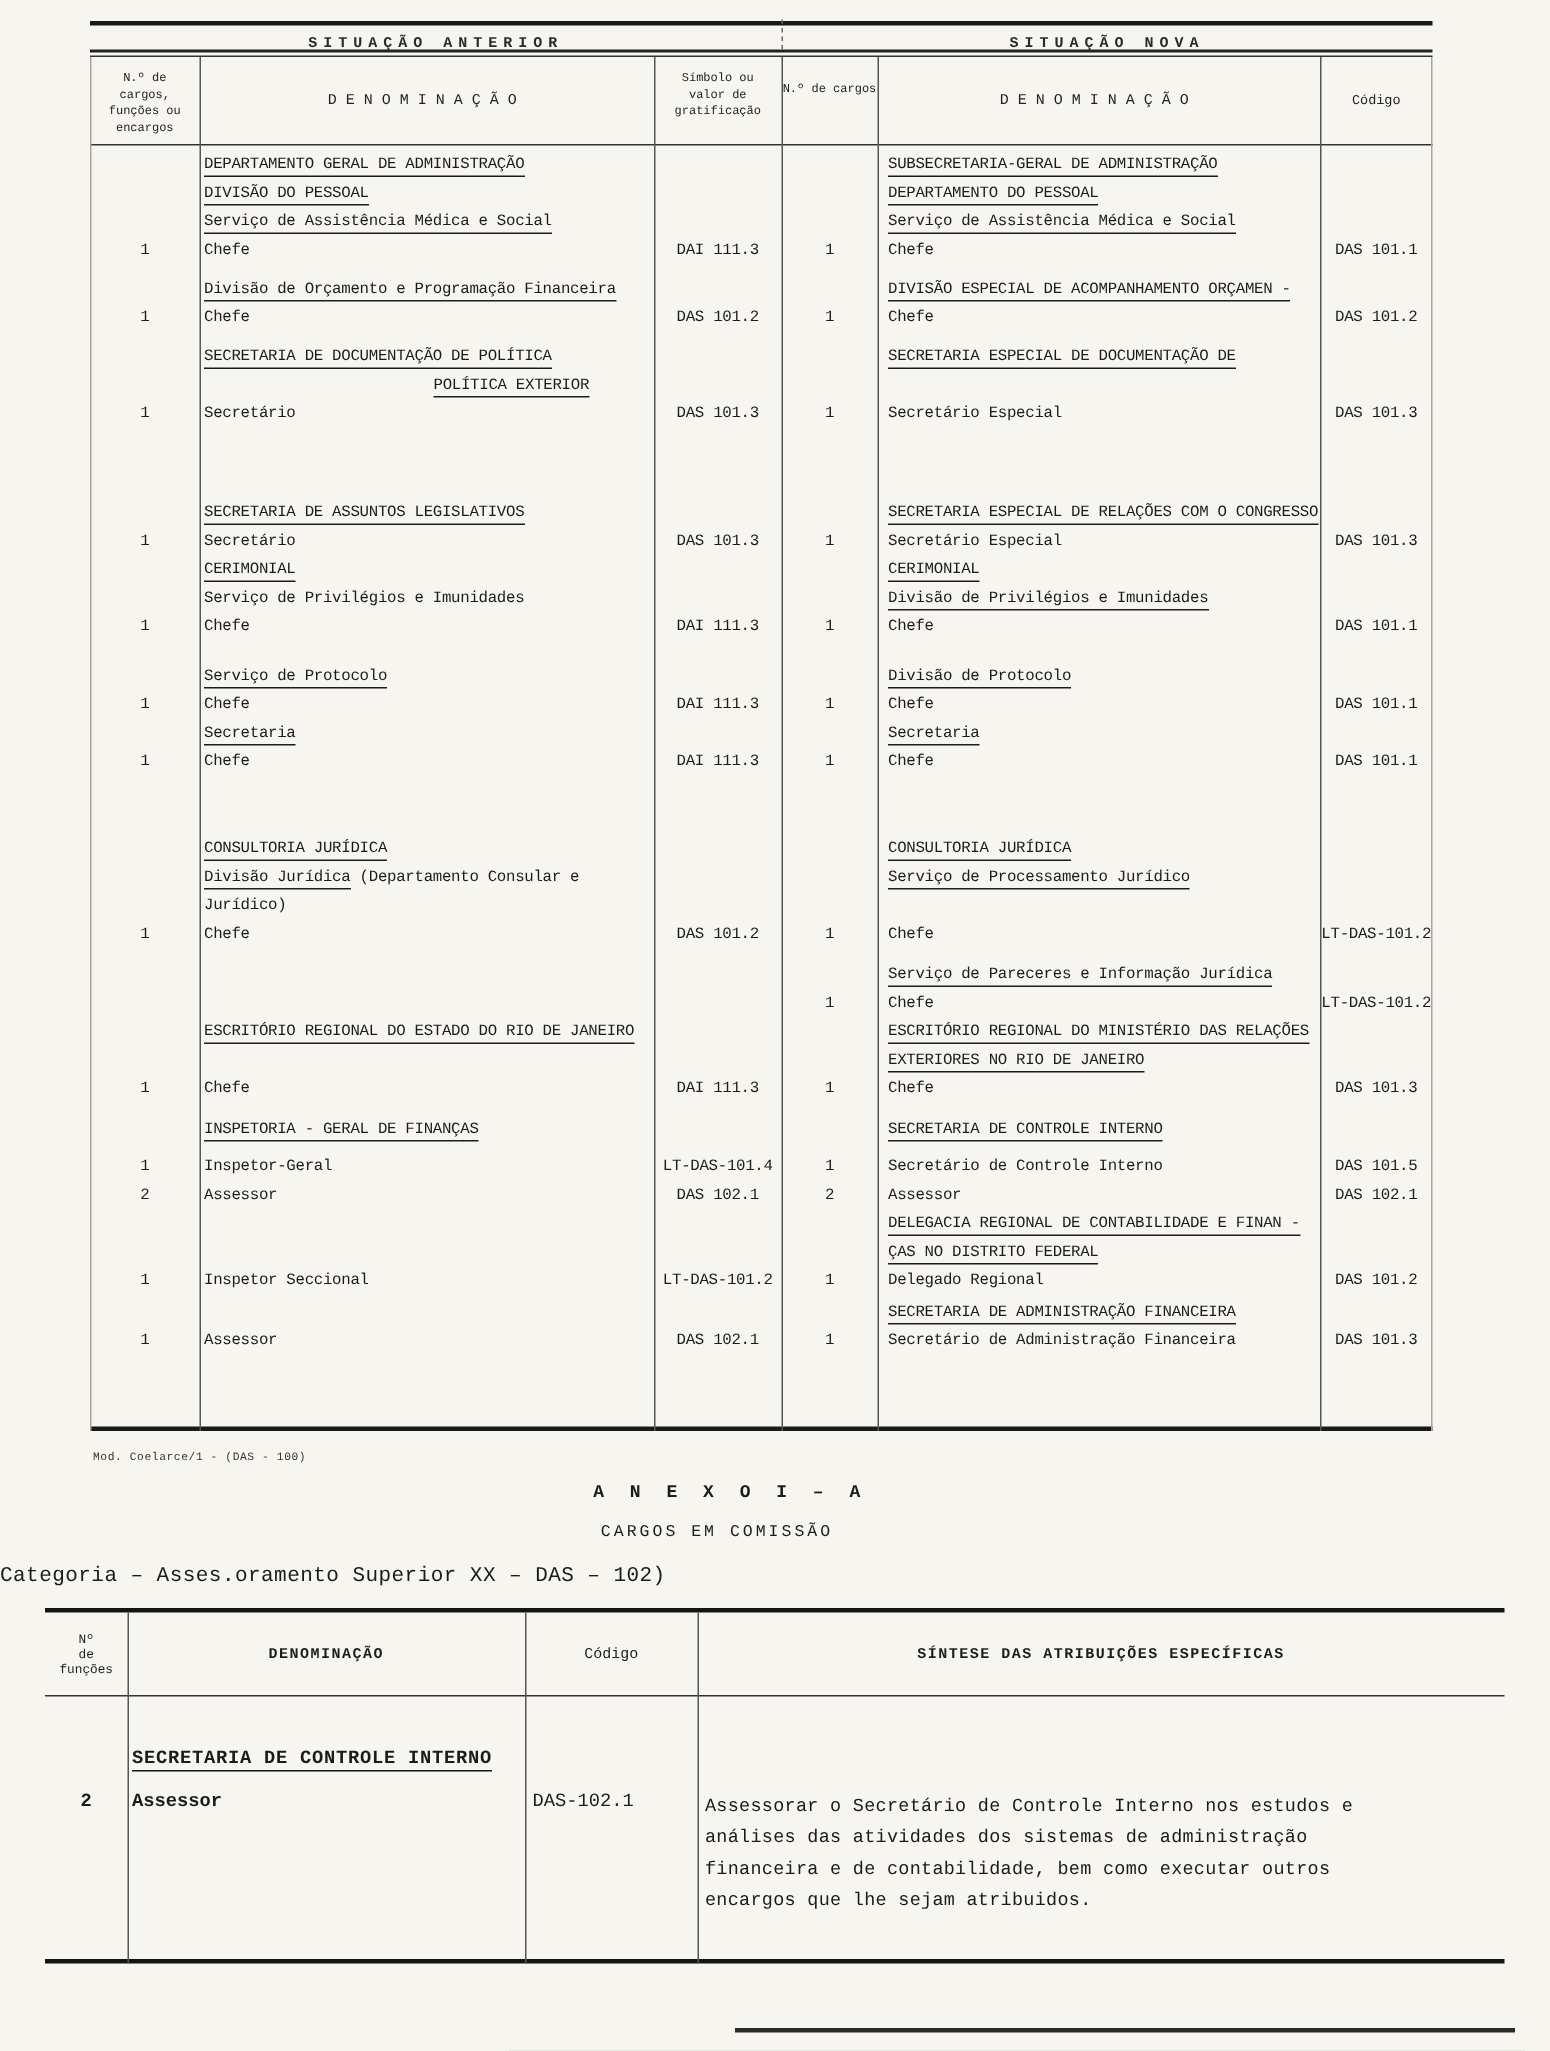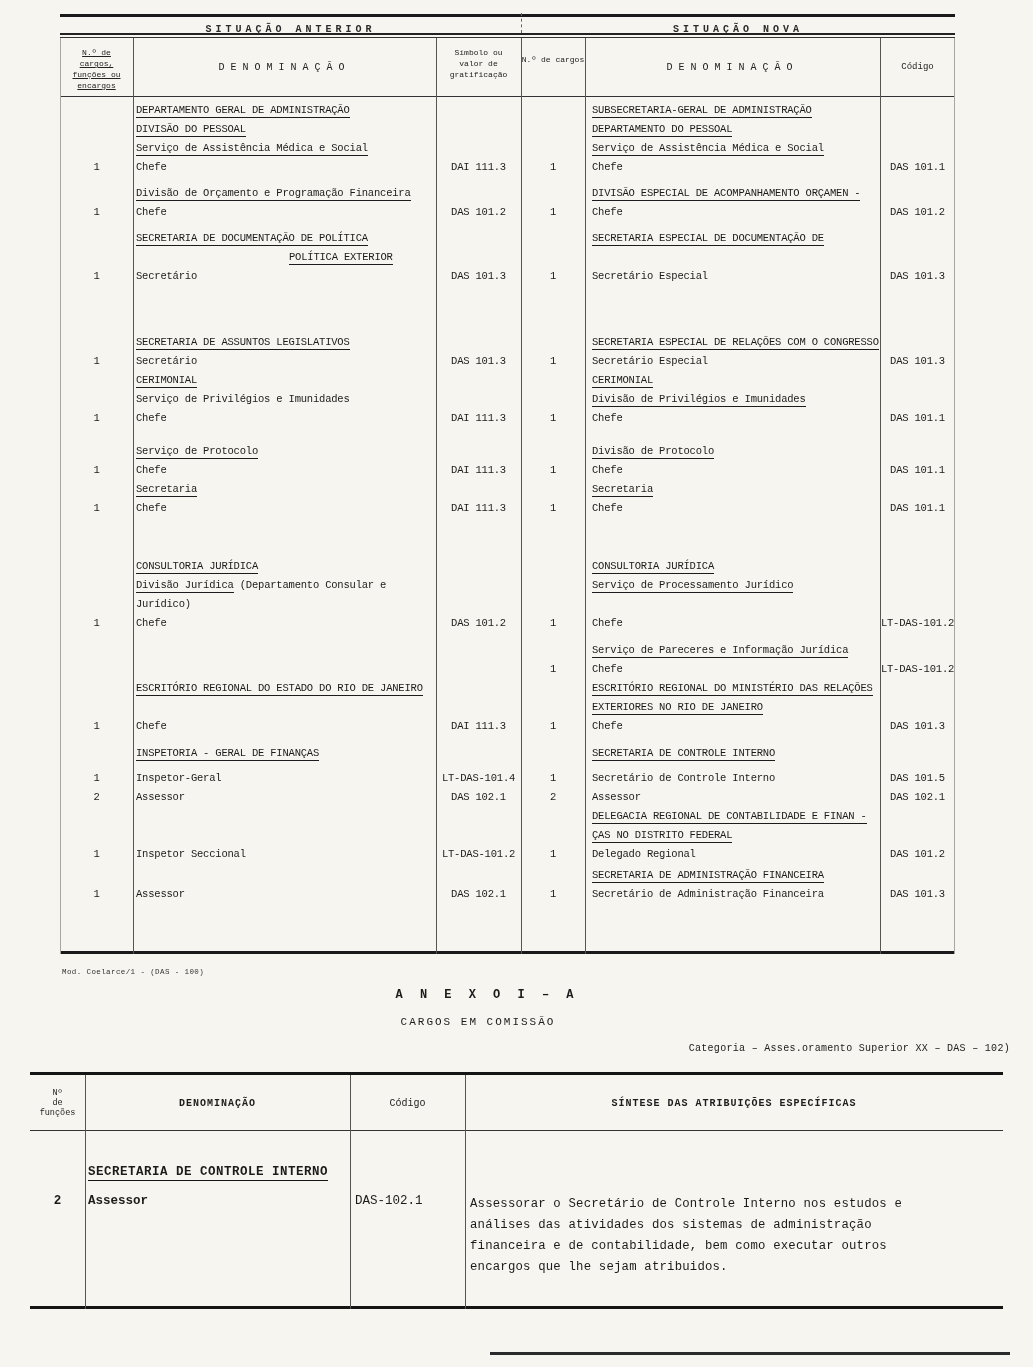--- a/index.html
+++ b/index.html
@@ -12,21 +12,21 @@
   
   .main-table { position:absolute; left:60px; top:14px; width:895px; border-top:3px solid #1a1a1a; }
   .band { position:relative; height:16px; display:flex; }
   .band-half { width:461px; text-align:center; font-size:10px; font-weight:bold; letter-spacing:4px; padding-top:7px; color:#2a2a2a; }
   .band-half.right { width:434px; }
   .band-div { position:absolute; left:461px; top:-4px; bottom:0; border-left:1px dashed #666; }
   .dbl { height:5px; border-top:2px solid #222; border-bottom:1px solid #333; }
   .grid-area { position:relative; }
   .colheads { display:flex; height:59px; border-bottom:1px solid #333; }
   .ch { font-size:8px; line-height:11px; text-align:center; color:#222; padding-top:9px; }
-  .ch.w1 { width:73px; padding:9px 4px 0 4px;text-decoration:underline; }
+  .ch.w1 { width:73px; padding:9px 4px 0 4px; }
   .ch.w2 { width:303px; font-size:10px; letter-spacing:6px; padding-top:24px; }
   .ch.w3 { width:85px; padding:9px 8px 0 8px; }
   .ch.w4 { width:64px; padding-top:16px;text-align:center; }
   .ch.w5 { width:295px; font-size:10px; letter-spacing:6px; padding-top:24px; }
   .ch.w6 { width:75px; font-size:9px; padding-top:24px; }
   .tbody { position:relative; height:857px; padding-top:4px; overflow:hidden; border-bottom:3px solid #1a1a1a; }
   .trow { display:flex; height:19px; line-height:19px; font-size:10.5px; letter-spacing:-0.2px; }
   .c { overflow:visible; }
   .c1 { width:73px; text-align:center; }
   .c2 { width:303px; padding-left:3px; white-space:nowrap; }
@@ -34,21 +34,21 @@
   .c4 { width:64px; text-align:center; }
   .c5 { width:295px; padding-left:7px; white-space:nowrap; }
   .c6 { width:75px; text-align:center; white-space:nowrap; }
   .ul { border-bottom:1px solid #1c1c1c; padding-bottom:1px; }
   .vl { position:absolute; top:0; bottom:0; width:1px; background:#555; }
   .vl.faint { background:#a9a6a0; }
   
   .footnote { position:absolute; left:62px; top:968px; font-size:7.5px; letter-spacing:0.4px; color:#333; }
   .annex-title { position:absolute; left:0; top:988px; width:974px; text-align:center; font-size:12px; font-weight:bold; letter-spacing:5px; }
   .annex-sub { position:absolute; left:0; top:1016px; width:956px; text-align:center; font-size:11px; letter-spacing:2px; }
-  .annex-cat { position:absolute; left:0; top:1043px; width:1010px; text-align:right; font-size:10px; letter-spacing:0.3px; }
+  .annex-cat { position:absolute; left:0; top:1043px; width:1010px; text-align:left; font-size:14px; letter-spacing:0.3px; }
   
   .annex-table { position:absolute; left:30px; top:1072px; width:973px; border-top:3px solid #151515; }
   .at-head { display:flex; height:56px; border-bottom:1px solid #333; }
   .ah { text-align:center; color:#1d1d1d; }
   .ah.a1 { width:55px; font-size:8.5px; line-height:10px; padding-top:13px; }
   .ah.a2 { width:265px; font-size:10px; letter-spacing:1px; font-weight:bold; padding-top:23px; }
   .ah.a3 { width:115px; font-size:10px; padding-top:23px; }
   .ah.a4 { width:538px; font-size:10px; letter-spacing:1px; font-weight:bold; padding-top:23px; }
   .at-body { position:relative; height:178px; border-bottom:3px solid #151515; }
   .at-section { position:absolute; left:58px; top:34px; font-size:12.5px; font-weight:bold; letter-spacing:0.5px; }

